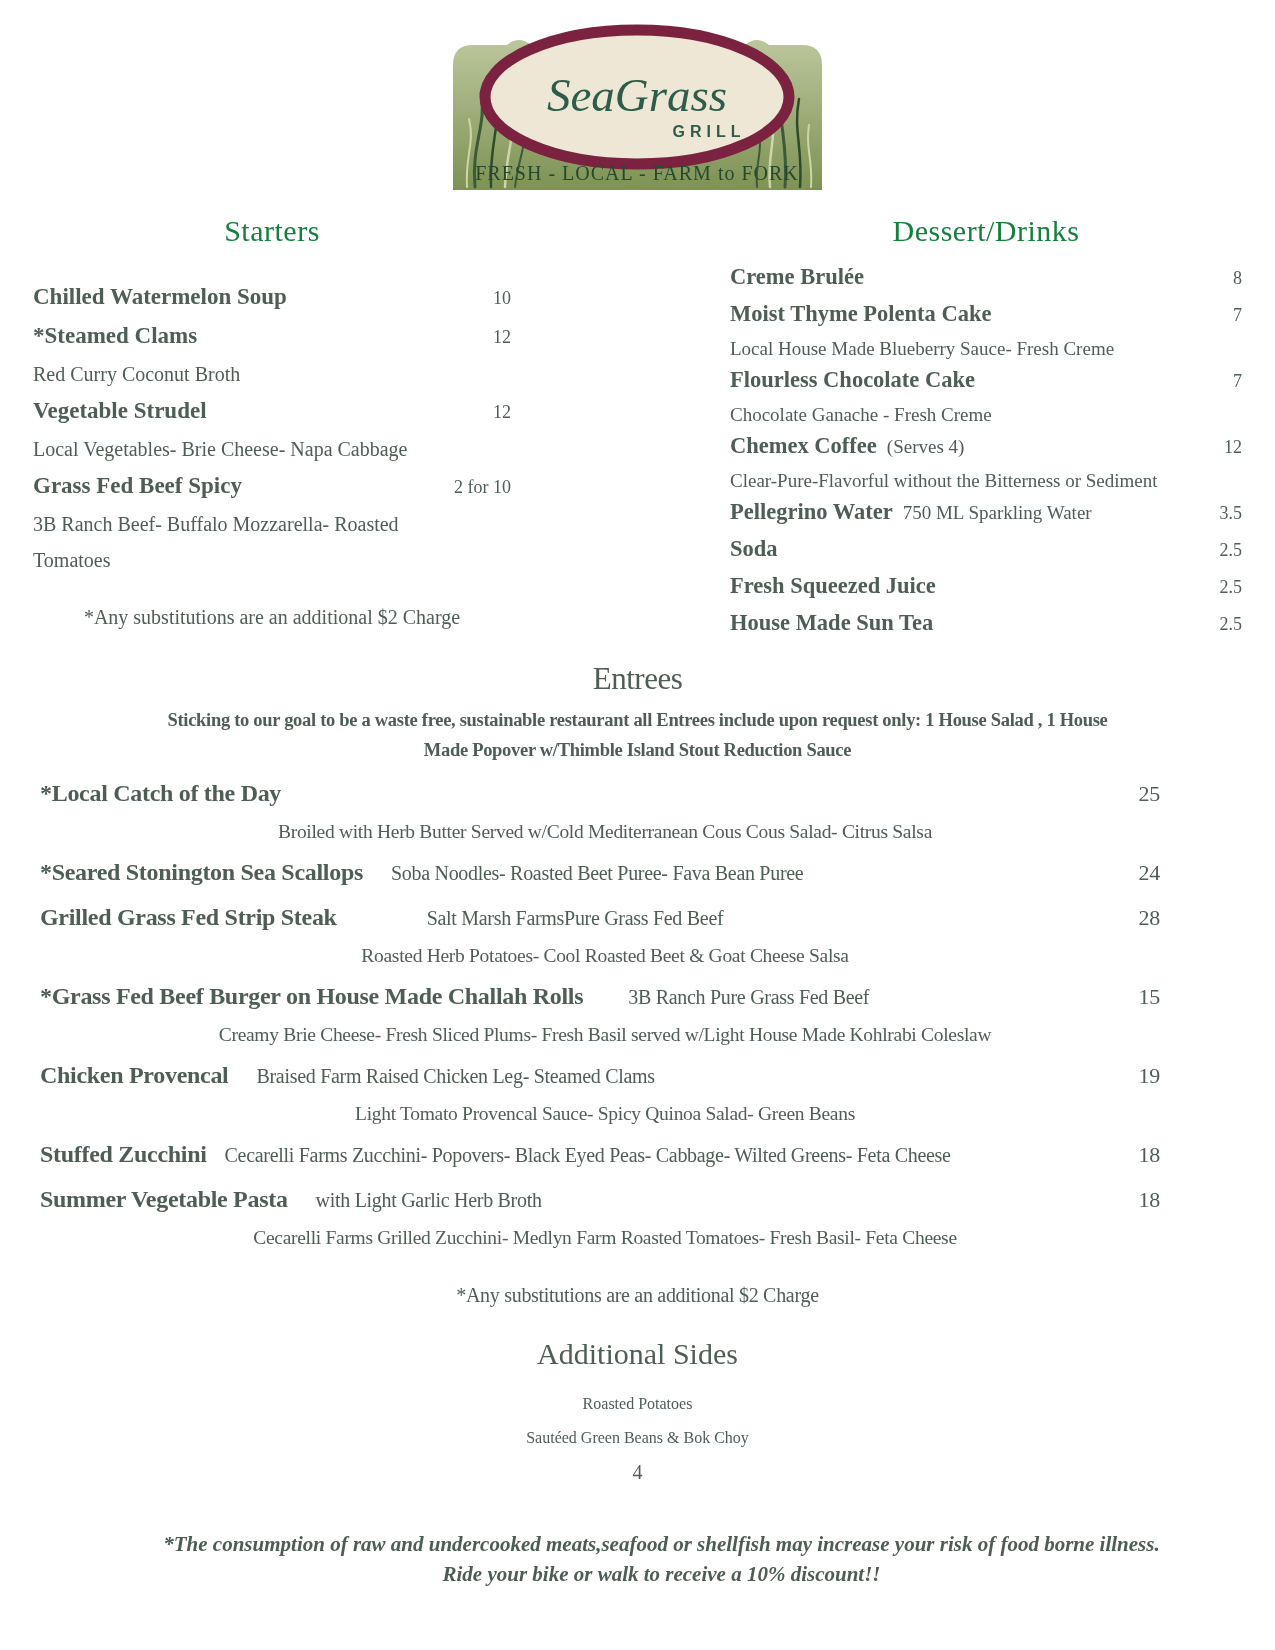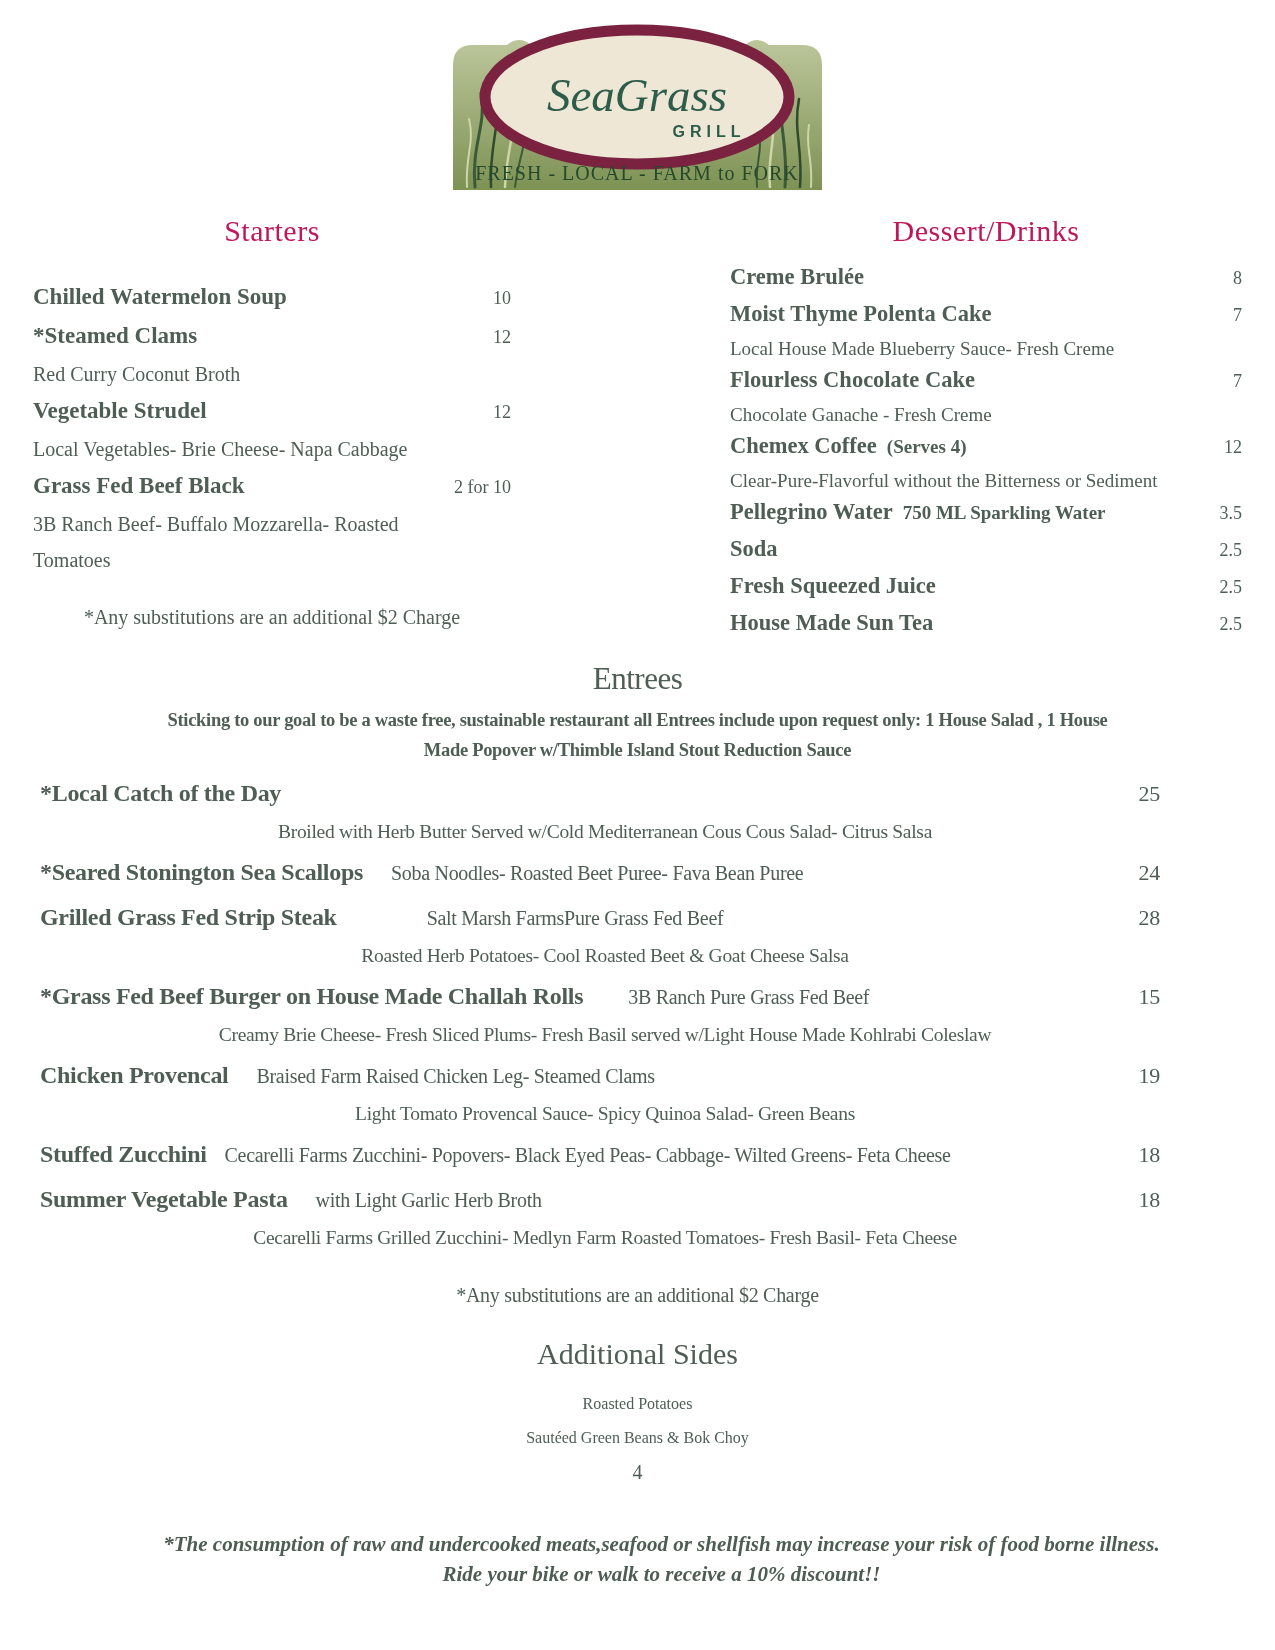--- a/index.html
+++ b/index.html
@@ -8,26 +8,26 @@
     font-family:"Liberation Serif", serif;
     color:#4e5e55;
     position:relative;
   }
   
   .logo-wrap{width:385px;margin:15px auto 0 auto;}
   
   .menu-columns{display:flex;margin:20px 33px 0 33px;}
   .col-left{width:478px;}
   .col-right{width:512px;margin-left:auto;}
-  .menu-head{font-size:30px;text-align:center;letter-spacing:.5px;color:#be185d;}
+  .menu-head{font-size:30px;text-align:center;letter-spacing:.5px;color:#15803d;}
   .col-left .menu-head{margin-bottom:30px;}
   .col-right .menu-head{margin-bottom:12px;}
   .item-row{display:flex;justify-content:space-between;align-items:baseline;}
   .item-name{font-weight:bold;font-size:23px;line-height:37px;white-space:nowrap;}
-  .item-suffix{font-weight:bold;font-size:19px;margin-left:10px;white-space:nowrap;margin-top:20px;}
+  .item-suffix{font-weight:normal;font-size:19px;margin-left:10px;white-space:nowrap;margin-top:20px;}
   .item-price{font-size:18px;line-height:37px;margin-left:12px;}
   .item-desc{font-size:20px;line-height:36px;}
   .col-left .item-desc{max-width:440px;}
   .col-right .item-name{font-size:22.5px;line-height:34px;}
   .col-right .item-desc{font-size:19px;line-height:29px;}
   .starters-note{font-size:20px;text-align:center;margin-top:28px;}
   
   .entrees{margin-top:18px;}
   .entrees-head{font-size:31px;text-align:center;letter-spacing:-.5px;margin-bottom:8px;}
   .entrees-intro{font-weight:bold;font-size:18.5px;line-height:30px;text-align:center;margin:0 40px;letter-spacing:-.3px;}
@@ -94,21 +94,21 @@
     </div>
     <div class="item-desc">Red Curry Coconut Broth</div>
 
     <div class="item-row">
       <span class="item-name">Vegetable Strudel</span>
       <span class="item-price">12</span>
     </div>
     <div class="item-desc">Local Vegetables- Brie Cheese- Napa Cabbage</div>
 
     <div class="item-row">
-      <span class="item-name">Grass Fed Beef Black</span>
+      <span class="item-name">Grass Fed Beef Spicy</span>
       <span class="item-price">2 for 10</span>
     </div>
     <div class="item-desc">3B Ranch Beef- Buffalo Mozzarella- Roasted Tomatoes</div>
 
     <div class="starters-note">*Any substitutions are an additional $2 Charge</div>
   </div>
 
   <div class="col-right">
     <div class="menu-head">Dessert/Drinks</div>
 

